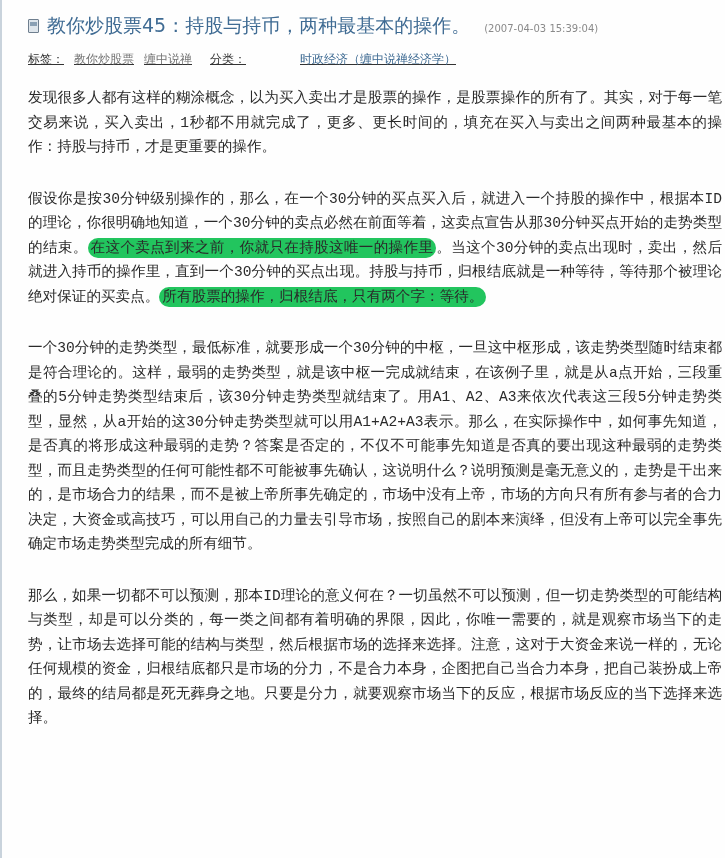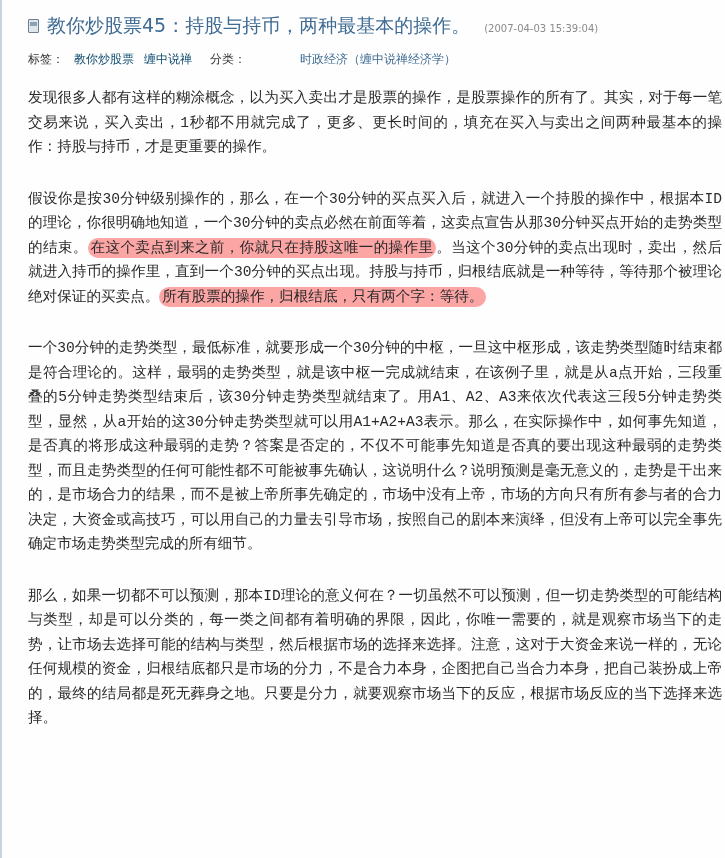--- a/index.html
+++ b/index.html
@@ -26,34 +26,34 @@
     background: #8aa0b4;
   }
   .title {
     font-size: 19px; color: #3f6b93; letter-spacing: 0px;
   }
   .date {
     font-size: 10px; color: #8a8a8a; margin-left: 14px; margin-top: 4px;
   }
   .meta-row {
     margin-top: 11px; font-size: 12px; color: #333; height: 18px;
-    display: flex; align-items: center;
+    display: flex; align-items: center; text-decoration: underline;
   }
   .meta-row .lbl { margin-right: 10px; }
-  .meta-row .tag { margin-right: 10px; color: #0c4a6e; }
+  .meta-row .tag { margin-right: 10px; color: #737373; }
   .meta-row .cat-lbl { margin-left: 8px; margin-right: 10px; }
   .meta-row .cat { color: #3f6b93; padding-left: 44px; }
   .body-text { margin-top: 18px; }
   .para {
     font-size: 14.6px; line-height: 24.5px; color: #2a2a2a;
     margin: 0 0 27px 0; text-align: justify; width: 694px;
     font-family: Liberation Mono, monospace;
   }
   .hl {
-    background: #fca5a5; border-radius: 12px; padding: 2px 3px;
+    background: #22c55e; border-radius: 12px; padding: 2px 3px;
     -webkit-box-decoration-break: clone; box-decoration-break: clone;
   }
 </style>
 </head>
 <body>
 
 <div class="left-border"></div>
 
 <div class="article">
   <div class="title-row">

